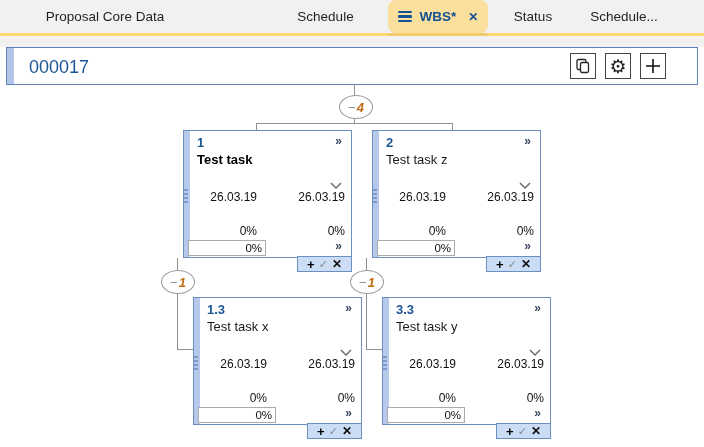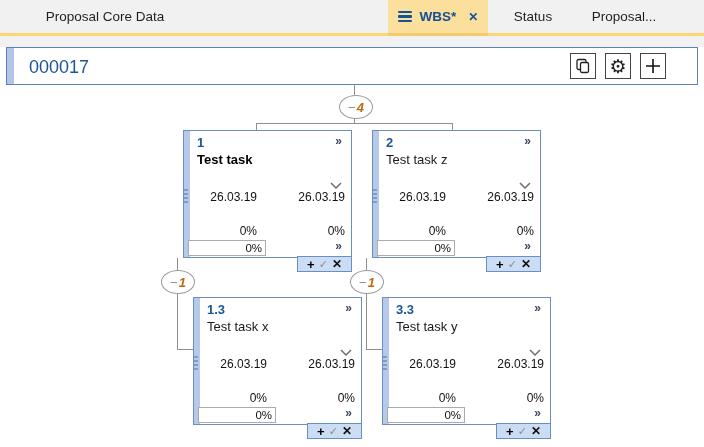--- a/index.html
+++ b/index.html
@@ -3,21 +3,21 @@
 <meta charset="utf-8">
 <style>
   html,body{margin:0;padding:0;background:#fff;}
   #app{position:relative;width:704px;height:447px;font-family:"Liberation Sans",sans-serif;overflow:hidden;background:#fff;}
 
   
   .tabbar{position:absolute;left:0;top:0;width:704px;height:47px;background:#f1f1f1;}
   .tabstrip{position:absolute;left:0;top:33px;width:704px;height:3px;background:#fbd778;}
   .tab{position:absolute;top:0;height:33px;display:flex;align-items:center;justify-content:center;
        font-size:13.5px;color:#1f1f1f;cursor:default;white-space:nowrap;}
-  .tab.active{background:#fae09c;color:#155196;font-weight:bold;gap:8px;}
+  .tab.active{background:#fae09c;color:#155196;font-weight:bold;gap:8px;border-radius:8px;}
   .burger{display:inline-block;width:14px;}
   .burger div{height:2.5px;background:#155196;margin:2px 0;border-radius:1px;}
   .tabclose{font-size:12px;color:#155196;font-weight:bold;margin-left:4px;}
 
   
   .projhdr{position:absolute;left:6px;top:47px;width:690px;height:36px;border:1px solid #5b83b8;background:#fff;}
   .projhdr .stripe{position:absolute;left:0;top:0;bottom:0;width:7px;background:#b3c6ea;}
   .projcode{position:absolute;left:22px;top:9px;font-size:18px;color:#1c5696;}
   .projtitle{position:absolute;left:170px;top:9px;font-size:15px;color:#1c5696;}
   .hdrbtn{position:absolute;top:5px;width:26px;height:26px;border:1px solid #444;background:#fff;
@@ -56,31 +56,32 @@
   .card .foot .fok{font-size:11px;color:#8a8a8a;line-height:1;}
   .card .foot .fx{font-size:12px;font-weight:bold;color:#111;line-height:1;}
 </style>
 </head>
 <body>
 
 <div id="app">
 
   <div class="tabbar">
     <div class="tab" style="left:20px;width:170px;">Proposal Core Data</div>
+    <div class="tab" style="left:288px;width:75px;">Schedule</div>
     <div class="tab active" style="left:388px;width:100px;">
       <span class="burger">
           <div></div>
           <div></div>
           <div></div>
         </span>
       <span>WBS*</span>
       <span class="tabclose">✕</span>
     </div>
     <div class="tab" style="left:503px;width:60px;">Status</div>
-    <div class="tab" style="left:588px;width:72px;">Proposal...</div>
+    <div class="tab" style="left:588px;width:72px;">Schedule...</div>
   </div>
   <div class="tabstrip"></div>
   <div style="position:absolute;left:388px;top:33px;width:100px;height:3px;background:#f3cb6e;"></div>
 
   <div class="projhdr">
     <div class="stripe"></div>
     <div class="projcode">000017</div>
     <div class="hdrbtn copy">
       <svg width="18" height="18" viewBox="0 0 18 18">
         <rect x="3" y="2.5" width="9" height="10" rx="1.5" fill="none" stroke="#222" stroke-width="1.3"></rect>

